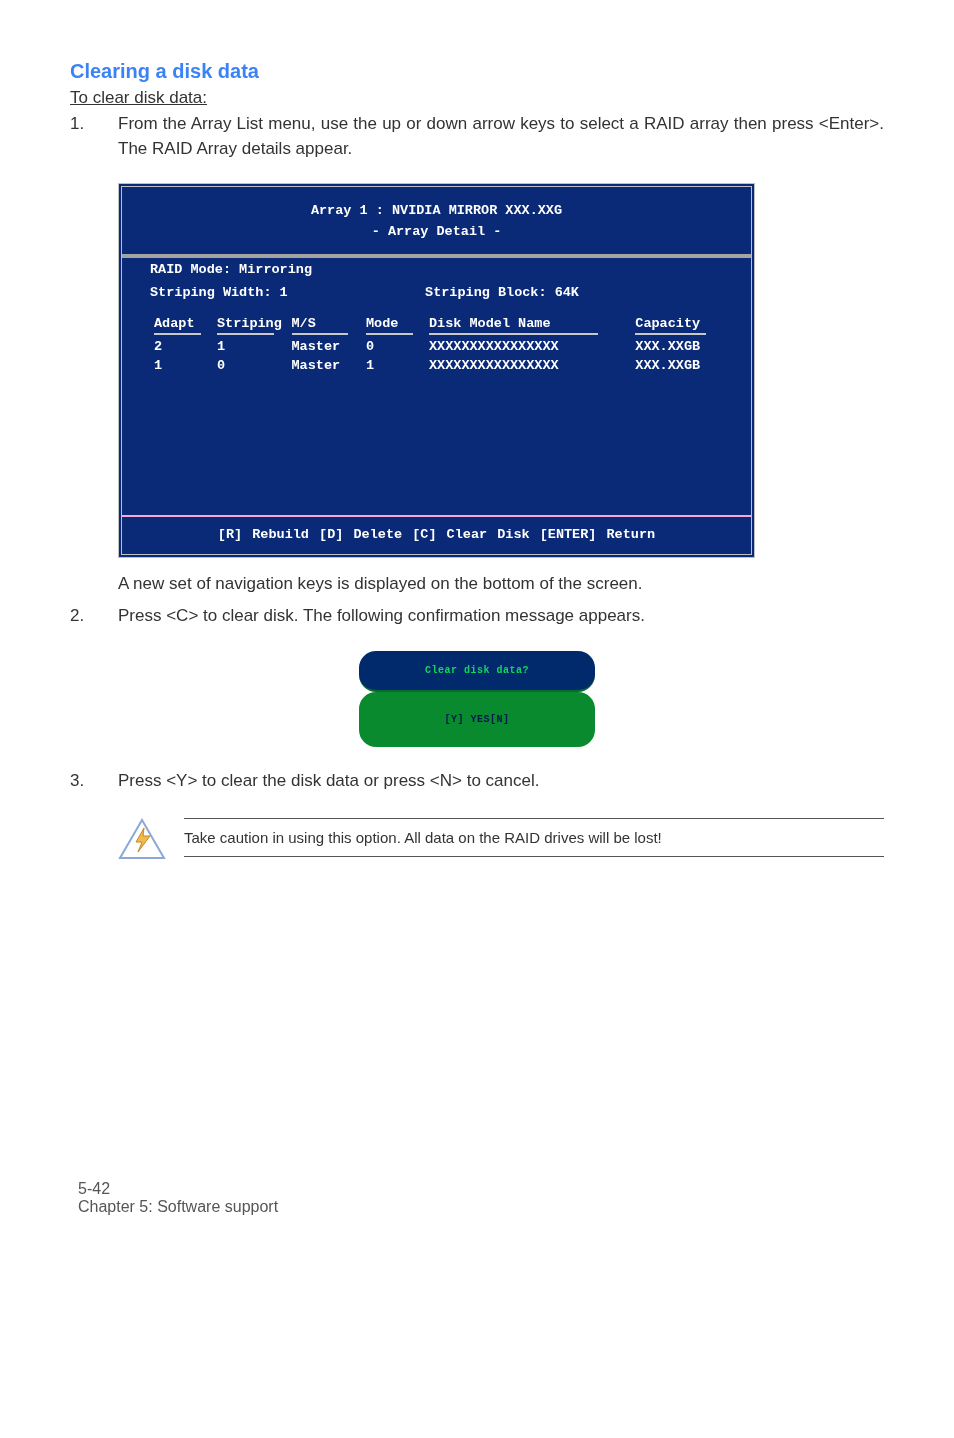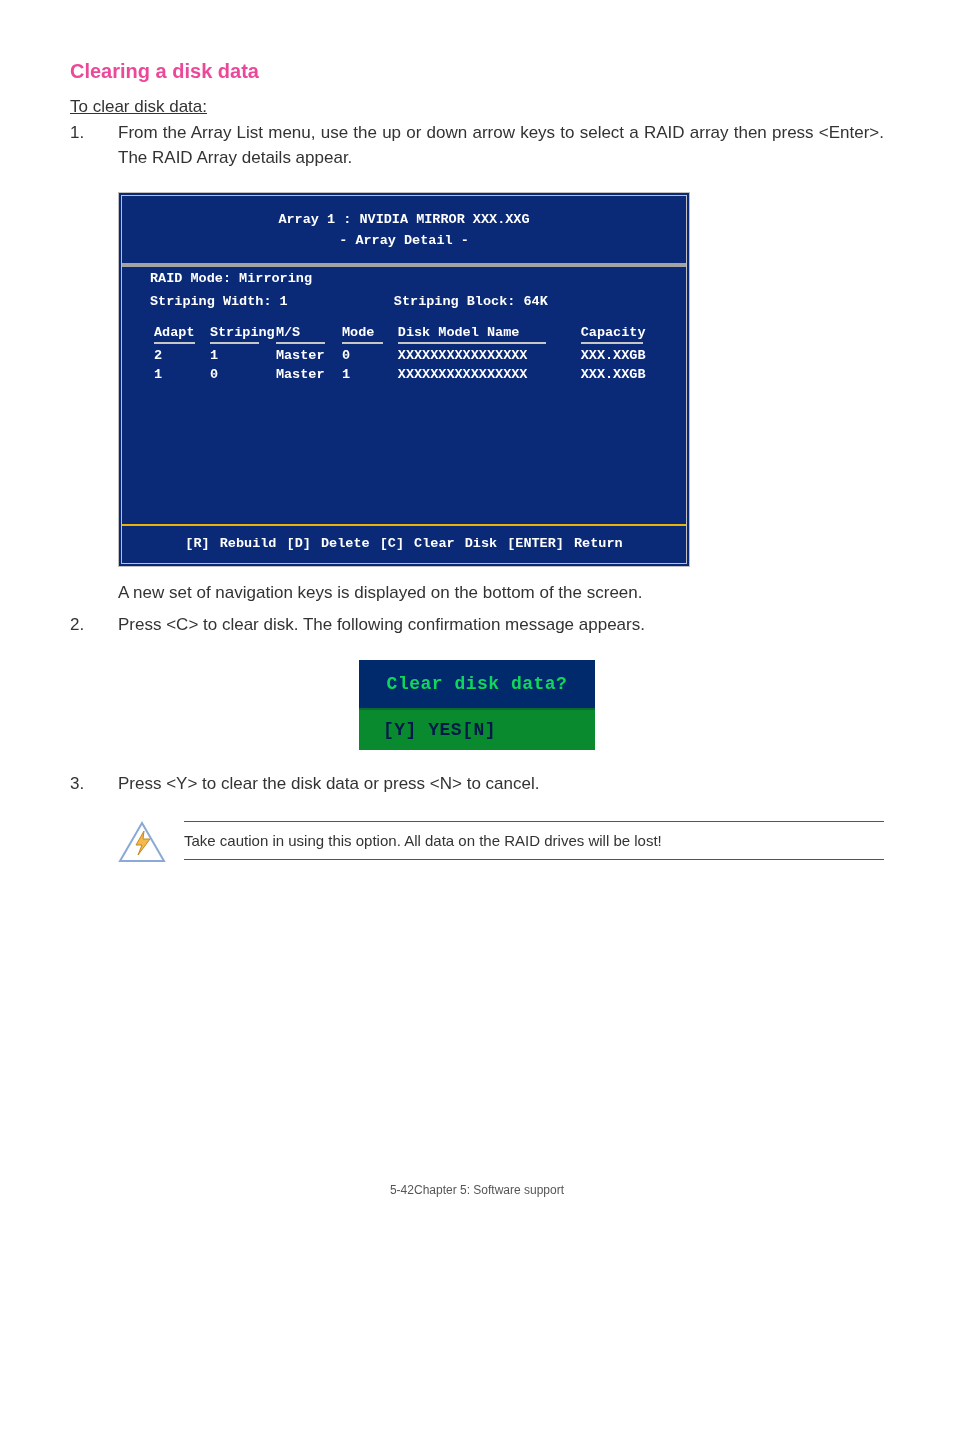--- a/index.html
+++ b/index.html
@@ -10,22 +10,22 @@
     color: #333;
     background: #fff;
     width: 954px;
   }
   .page {
     padding: 60px 70px 40px 70px;
   }
   h3.section-heading {
     font-size: 20px;
     font-weight: bold;
-    margin: 0 0 14px 0;
-    color: #ec4899;
+    margin: 0 0 5px 0;
+    color: #3b82f6;
   }
   p.intro {
     font-size: 17px;
     margin: 0 0 4px 0;
     text-decoration: underline;
   }
   ol.steps {
     list-style: none;
     padding: 0;
     margin: 0;
@@ -41,21 +41,21 @@
     flex: 0 0 48px;
   }
   ol.steps > li .body {
     flex: 1 1 auto;
     text-align: justify;
   }
 
   
   .bios-outer {
     margin: 22px 0 14px 48px;
-    width: 572px;
+    width: 637px;
     border: 4px double #c0c0c0;
     background: #0a2a78;
     font-family: "Courier New", monospace;
     color: #fff;
     font-size: 13.5px;
     font-weight: bold;
   }
   .bios-title {
     text-align: center;
     padding: 14px 0 12px 0;
@@ -92,50 +92,51 @@
     display: block;
     height: 2px;
     background: #c7c7c7;
     margin-top: 2px;
     width: 85%;
   }
   .bios-spacer {
     height: 140px;
   }
   .bios-footer {
-    border-top: 2px solid #eab308;
+    border-top: 2px solid #f9a8d4;
     text-align: center;
     padding: 10px 0 12px 0;
     word-spacing: 2px;
   }
 
   
   .confirm-wrap {
     margin: 22px auto 22px auto;
     width: 236px;
   }
   .confirm-top, .confirm-bottom {
     font-family: "Courier New", monospace;
     font-weight: bold;
     text-align: center;
-    font-size: 18px;
+    font-size: 10px;
     padding: 14px 0;
     letter-spacing: 0.5px;
+    border-radius: 17px;
   }
   .confirm-top {
     background: #002a6b;
     color: #11d65c;
     border-bottom: 2px solid #0a6b2f;
   }
   .confirm-bottom {
     background: #0a8a2e;
     color: #00194a;
     display: flex;
-    justify-content: flex-start;
-    padding: 10px 24px;
+    justify-content: center;
+    padding: 22px 24px;
   }
 
   
   .note {
     display: flex;
     align-items: flex-start;
     gap: 18px;
     margin: 24px 0 0 48px;
   }
   .note-icon {
@@ -147,26 +148,27 @@
     flex: 1;
     border-top: 1px solid #555;
     border-bottom: 1px solid #555;
     padding: 10px 0;
     font-size: 15px;
   }
 
   
   .page-footer {
     display: flex;
-    justify-content: center;
-    font-size: 12px;
+    justify-content: flex-start;
+    font-size: 16px;
     color: #555;
     border-top: 0;
     margin-top: 320px;
     padding: 0 8px;
+    flex-direction: column;
   }
 </style>
 </head>
 <body>
 
 <div class="page">
 
   <h3 class="section-heading">Clearing a disk data</h3>
 
   <p class="intro">To clear disk data:</p>

